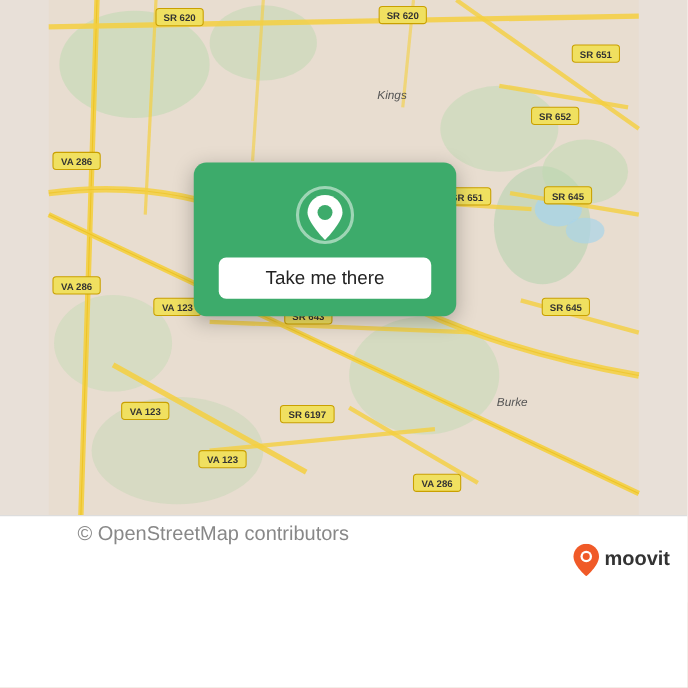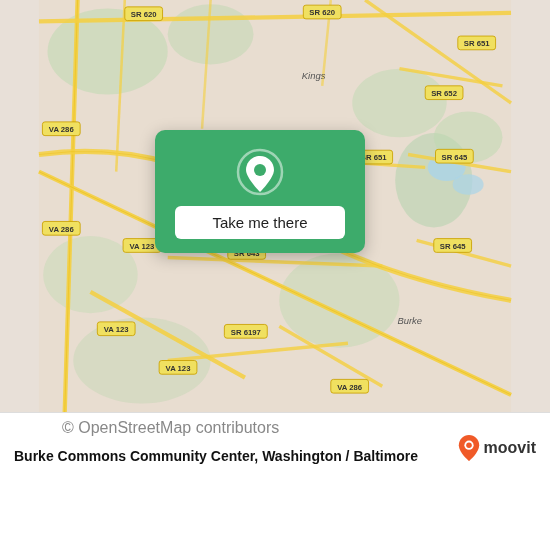--- a/index.html
+++ b/index.html
@@ -223,24 +223,20 @@
       <circle cx="24" cy="22" r="6" fill="#3dab6b"></circle>
     </svg>
 
     <button id="take-me-there-btn">Take me there</button>
   </div>
 </div>
 
 <div id="bottom-bar">
   <div style="flex:1; min-width:0;">
     <div id="copyright-text">© OpenStreetMap contributors</div>
-    <div id="place-name">
-      <span>Burke Commons Community Center, Washington /</span>
-      <span>Baltimore</span>
-    </div>
   </div>
   <div id="moovit-logo">
 
     <svg class="moovit-pin" viewBox="0 0 22 28" xmlns="http://www.w3.org/2000/svg">
       <path d="M11 0 C5 0 0 5 0 11 C0 19 11 28 11 28 C11 28 22 19 22 11 C22 5 17 0 11 0 Z" fill="#f05a28"></path>
       <circle cx="11" cy="11" r="5" fill="white"></circle>
       <circle cx="11" cy="11" r="3" fill="#f05a28"></circle>
     </svg>
     <span class="moovit-text">moovit</span>
   </div>

